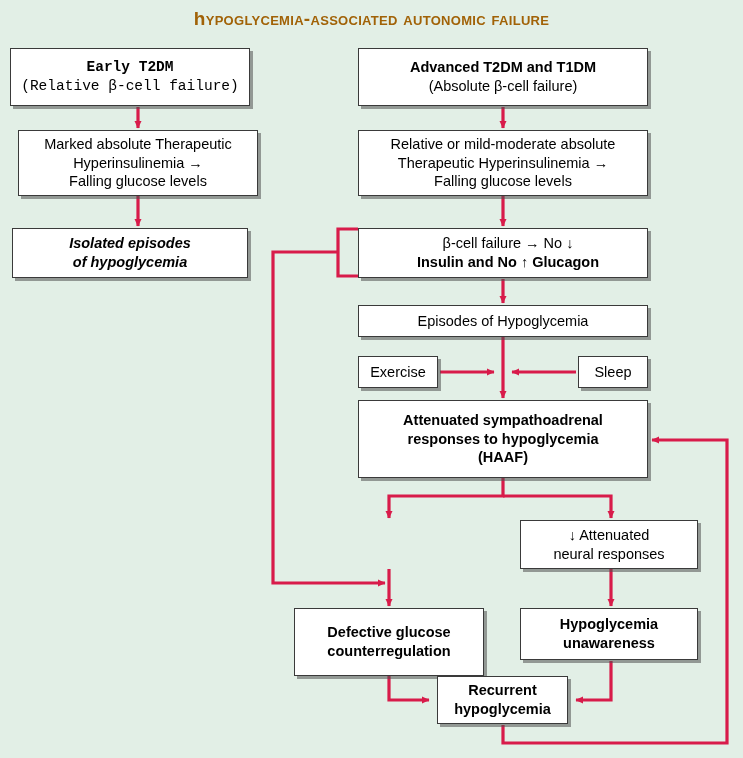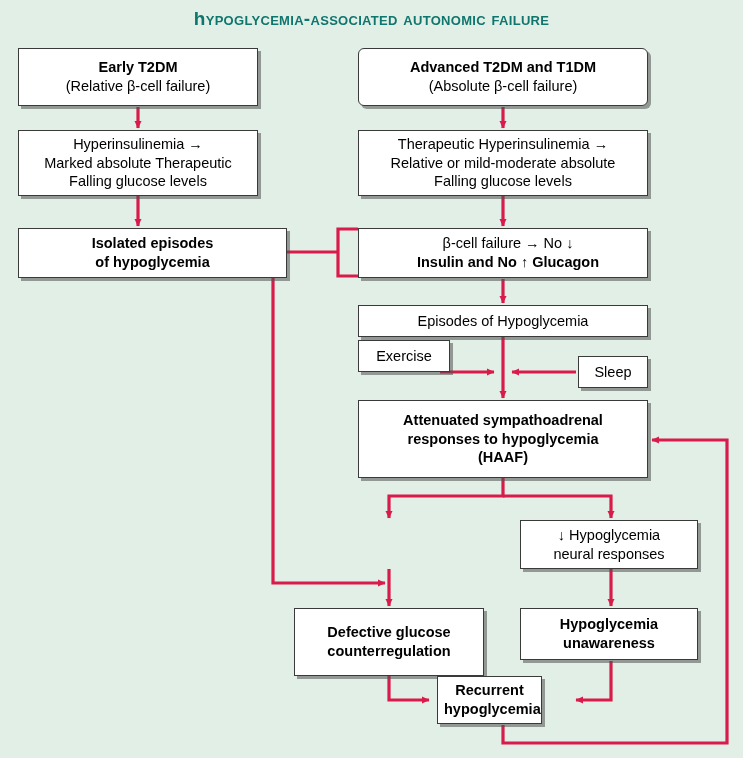--- a/index.html
+++ b/index.html
@@ -29,21 +29,21 @@
     pointer-events: none;
   }
   .title {
     position: absolute;
     left: 0;
     top: 8px;
     width: 743px;
     text-align: center;
     font-size: 19px;
     font-weight: bold;
-    color: #0f766e;
+    color: #a16207;
     letter-spacing: 0.3px;
     font-variant: small-caps;
     text-transform: lowercase;
   }
   .title::first-letter { font-variant: normal; }
   .node {
     position: absolute;
     box-sizing: border-box;
     background: #ffffff;
     border: 1.6px solid #3a3a3a;
@@ -105,71 +105,71 @@
       <path d="M611,569 L611,606" marker-end="url(#ah)"></path>
 
       <path d="M389,661 L389,700 L429,700" marker-end="url(#ah)"></path>
 
       <path d="M611,661 L611,700 L576,700" marker-end="url(#ah)"></path>
 
       <path d="M503,725 L503,743 L727,743 L727,440 L652,440" marker-end="url(#ah)"></path>
     </g>
   </svg>
 
-  <div class="node bold" style="left:18px; top:48px; width:240px; height:58px;">
+  <div class="node bold" style="left:10px; top:48px; width:240px; height:58px;font-family:Liberation Mono, monospace;">
     <span class="inner">
       <span class="ln b">Early T2DM</span>
       <span class="ln n">(Relative β-cell failure)</span>
     </span>
   </div>
 
-  <div class="node bold" style="left:358px; top:48px; width:290px; height:58px;border-radius:6px;">
+  <div class="node bold" style="left:358px; top:48px; width:290px; height:58px;">
     <span class="inner">
       <span class="ln b">Advanced T2DM and T1DM</span>
       <span class="ln n">(Absolute β-cell failure)</span>
     </span>
   </div>
 
   <div class="node" style="left:18px; top:130px; width:240px; height:66px;">
     <span class="inner">
+      <span class="ln">Marked absolute Therapeutic</span>
       <span class="ln">Hyperinsulinemia →</span>
-      <span class="ln">Marked absolute Therapeutic</span>
       <span class="ln">Falling glucose levels</span>
     </span>
   </div>
 
   <div class="node" style="left:358px; top:130px; width:290px; height:66px;">
     <span class="inner">
+      <span class="ln">Relative or mild-moderate absolute</span>
       <span class="ln">Therapeutic Hyperinsulinemia →</span>
-      <span class="ln">Relative or mild-moderate absolute</span>
       <span class="ln">Falling glucose levels</span>
     </span>
   </div>
 
-  <div class="node bold" style="left:18px; top:228px; width:269px; height:50px;">
+  <div class="node bold" style="left:12px; top:228px; width:236px; height:50px;font-style:italic;">
     <span class="inner">
       <span class="ln b">Isolated episodes</span>
       <span class="ln b">of hypoglycemia</span>
     </span>
   </div>
 
   <div class="node" style="left:358px; top:228px; width:290px; height:50px;padding-left:16px;">
     <span class="inner">
       <span class="ln n">β-cell failure → No ↓</span>
       <span class="ln b">Insulin and No ↑ Glucagon</span>
     </span>
   </div>
 
   <div class="node" style="left:358px; top:305px; width:290px; height:32px;">
     <span class="inner">
       <span class="ln">Episodes of Hypoglycemia</span>
     </span>
   </div>
 
-  <div class="node" style="left:358px; top:340px; width:92px; height:32px;">
+  <div class="node" style="left:358px; top:356px; width:80px; height:32px;">
     <span class="inner">
       <span class="ln">Exercise</span>
     </span>
   </div>
 
   <div class="node" style="left:578px; top:356px; width:70px; height:32px;">
     <span class="inner">
       <span class="ln">Sleep</span>
     </span>
   </div>
@@ -178,39 +178,39 @@
     <span class="inner">
       <span class="ln b">Attenuated sympathoadrenal</span>
       <span class="ln b">responses to hypoglycemia</span>
       <span class="ln b">(HAAF)</span>
     </span>
   </div>
 
 
   <div class="node" style="left:520px; top:520px; width:178px; height:49px;">
     <span class="inner">
-      <span class="ln">↓ Hypoglycemia</span>
+      <span class="ln">↓ Attenuated</span>
       <span class="ln">neural responses</span>
     </span>
   </div>
 
   <div class="node bold" style="left:294px; top:608px; width:190px; height:68px;">
     <span class="inner">
       <span class="ln b">Defective glucose</span>
       <span class="ln b">counterregulation</span>
     </span>
   </div>
 
   <div class="node bold" style="left:520px; top:608px; width:178px; height:52px;">
     <span class="inner">
       <span class="ln b">Hypoglycemia</span>
       <span class="ln b">unawareness</span>
     </span>
   </div>
 
-  <div class="node bold" style="left:437px; top:676px; width:105px; height:48px;">
+  <div class="node bold" style="left:437px; top:676px; width:131px; height:48px;">
     <span class="inner">
       <span class="ln b">Recurrent</span>
       <span class="ln b">hypoglycemia</span>
     </span>
   </div>
 
 </div>
 
 </body></html>

